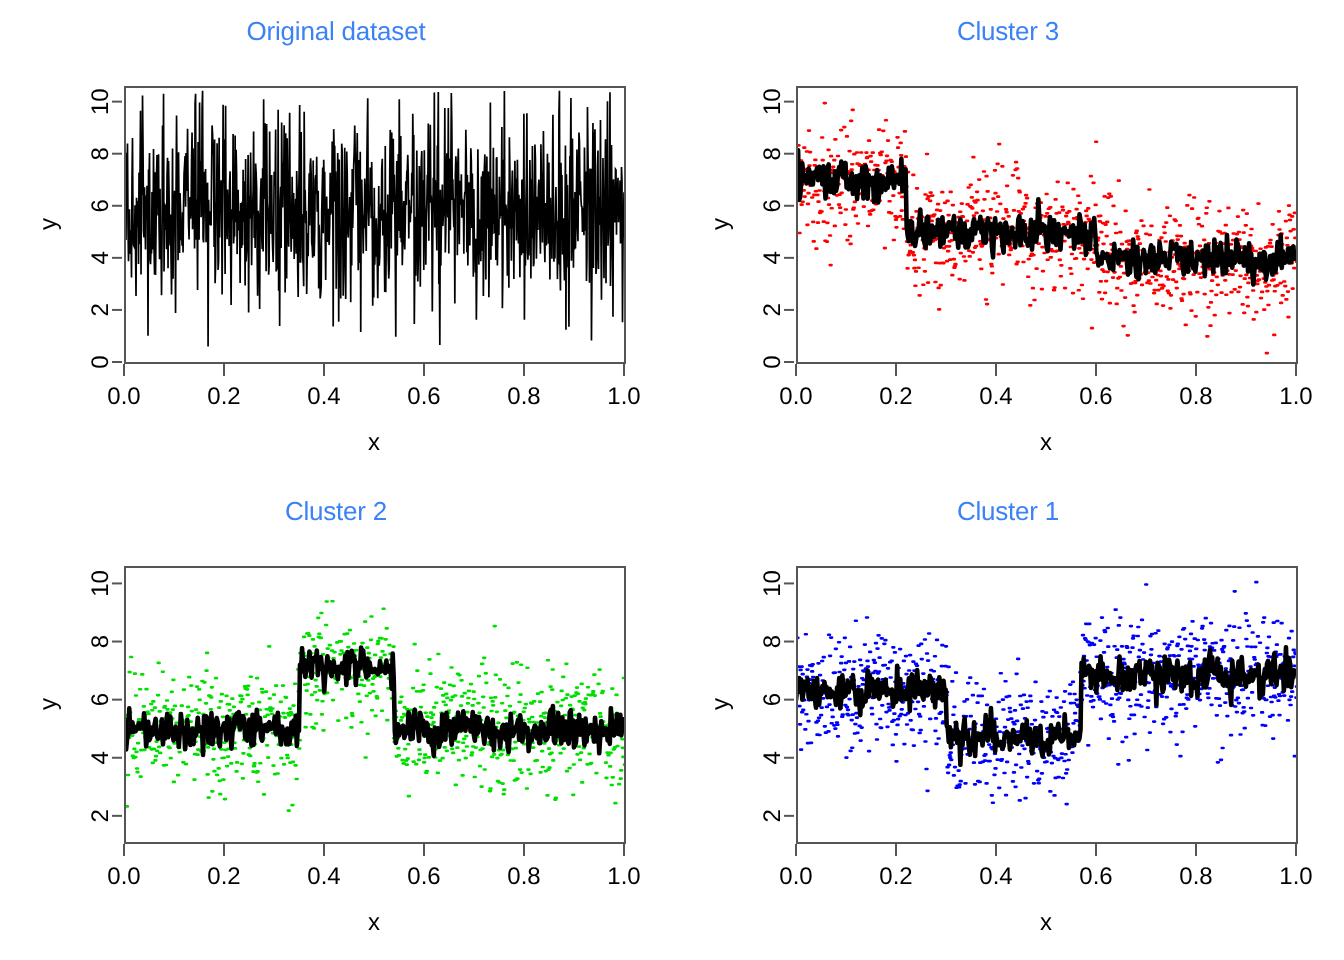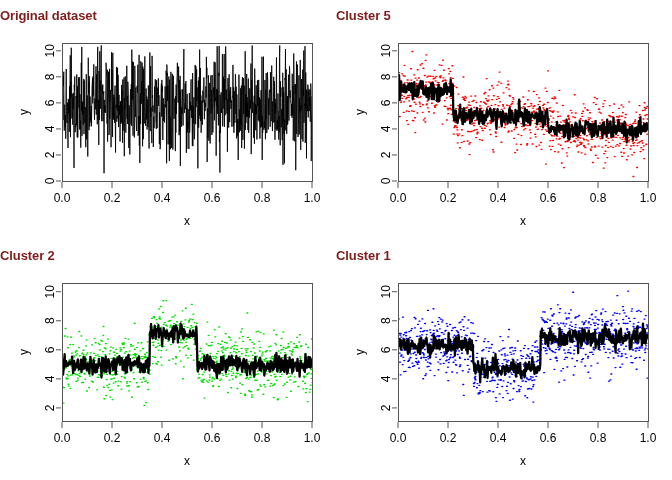--- a/index.html
+++ b/index.html
@@ -18,24 +18,24 @@
   .panel {
     position: absolute;
     width: 336px;
     height: 240px;
   }
   .panel-title {
     position: absolute;
     left: 0;
     top: 8px;
     width: 336px;
-    text-align: left;
+    text-align: center;
     font-size: 13px;
-    font-weight: bold;
-    color: #7f1d1d;
+    font-weight: normal;
+    color: #3b82f6;
     letter-spacing: -0.1px;
   }
   .plot-svg {
     position: absolute;
     left: 0;
     top: 0;
     width: 336px;
     height: 240px;
     display: block;
   }
@@ -90,21 +90,21 @@
         <line x1="56" y1="76.84905660377358" x2="61" y2="76.84905660377358" stroke="#555555" stroke-width="1"></line>
         <text x="50" y="76.84905660377358" text-anchor="middle" dominant-baseline="central" class="axis-text" transform="rotate(-90 50 76.84905660377358)">8</text>
         <line x1="56" y1="50.811320754716974" x2="61" y2="50.811320754716974" stroke="#555555" stroke-width="1"></line>
         <text x="50" y="50.811320754716974" text-anchor="middle" dominant-baseline="central" class="axis-text" transform="rotate(-90 50 50.811320754716974)">10</text>
         <text x="187" y="225" text-anchor="middle" class="axis-name">x</text>
         <text x="24" y="112" text-anchor="middle" dominant-baseline="central" class="axis-name" transform="rotate(-90 24 112)">y</text>
       </svg>
   </div>
 
   <div class="panel" style="left:336px; top:0px;">
-    <div class="panel-title">Cluster 5</div>
+    <div class="panel-title">Cluster 3</div>
     <svg class="plot-svg" viewBox="0 0 336 240">
         <defs>
           <clipPath id="clip-1">
             <rect x="62" y="43" width="250" height="138"></rect>
           </clipPath>
         </defs>
         <g clip-path="url(#clip-1)">
           <path d="M62.00 75.76h0.9M62.26 89.59h0.9M62.53 86.65h0.9M62.79 72.65h0.9M63.05 93.45h0.9M63.32 116.49h0.9M63.58 82.93h0.9M63.84 90.02h0.9M64.11 80.31h0.9M64.37 102.36h0.9M64.63 92.24h0.9M64.90 100.87h0.9M65.16 86.90h0.9M65.42 95.21h0.9M65.69 73.83h0.9M65.95 98.30h0.9M66.21 85.34h0.9M66.48 84.55h0.9M66.74 87.91h0.9M67.01 75.76h0.9M67.27 112.42h0.9M67.53 101.94h0.9M67.80 96.60h0.9M68.06 65.31h0.9M68.32 82.86h0.9M68.59 76.06h0.9M68.85 92.83h0.9M69.11 86.43h0.9M69.38 89.97h0.9M69.64 98.74h0.9M69.90 86.38h0.9M70.17 110.98h0.9M70.43 120.69h0.9M70.69 97.48h0.9M70.96 82.66h0.9M71.22 79.96h0.9M71.48 95.62h0.9M71.75 124.32h0.9M72.01 85.93h0.9M72.27 97.44h0.9M72.54 111.33h0.9M72.80 100.83h0.9M73.06 85.74h0.9M73.33 95.24h0.9M73.59 106.40h0.9M73.85 105.61h0.9M74.12 83.98h0.9M74.38 105.76h0.9M74.64 68.75h0.9M74.91 80.11h0.9M75.17 89.23h0.9M75.44 110.86h0.9M75.70 95.62h0.9M75.96 51.52h0.9M76.23 120.37h0.9M76.49 88.68h0.9M76.75 98.64h0.9M77.02 120.79h0.9M77.28 111.43h0.9M77.54 98.99h0.9M77.81 74.90h0.9M78.07 102.27h0.9M78.33 96.04h0.9M78.60 117.76h0.9M78.86 132.55h0.9M79.12 78.11h0.9M79.39 104.13h0.9M79.65 84.90h0.9M79.91 86.42h0.9M80.18 83.39h0.9M80.44 92.00h0.9M80.70 80.10h0.9M80.97 112.96h0.9M81.23 69.73h0.9M81.49 94.05h0.9M81.76 87.12h0.9M82.02 97.65h0.9M82.28 88.40h0.9M82.55 77.99h0.9M82.81 92.08h0.9M83.07 102.29h0.9M83.34 97.36h0.9M83.60 103.84h0.9M83.87 106.46h0.9M84.13 65.02h0.9M84.39 96.41h0.9M84.66 87.85h0.9M84.92 88.76h0.9M85.18 86.75h0.9M85.45 88.26h0.9M85.71 63.55h0.9M85.97 89.52h0.9M86.24 112.31h0.9M86.50 104.74h0.9M86.76 87.14h0.9M87.03 68.22h0.9M87.29 120.02h0.9M87.55 86.79h0.9M87.82 85.79h0.9M88.08 94.30h0.9M88.34 75.53h0.9M88.61 118.08h0.9M88.87 121.95h0.9M89.13 60.43h0.9M89.40 84.84h0.9M89.66 82.12h0.9M89.92 54.90h0.9M90.19 104.72h0.9M90.45 103.93h0.9M90.71 77.11h0.9M90.98 100.97h0.9M91.24 95.09h0.9M91.50 107.94h0.9M91.77 90.91h0.9M92.03 76.24h0.9M92.30 81.82h0.9M92.56 111.76h0.9M92.82 94.21h0.9M93.09 82.20h0.9M93.35 96.93h0.9M93.61 82.88h0.9M93.88 91.18h0.9M94.14 76.26h0.9M94.40 82.70h0.9M94.67 87.34h0.9M94.93 96.41h0.9M95.19 96.15h0.9M95.46 103.28h0.9M95.72 98.45h0.9M95.98 82.00h0.9M96.25 85.40h0.9M96.51 89.61h0.9M96.77 76.31h0.9M97.04 78.94h0.9M97.30 78.49h0.9M97.56 112.99h0.9M97.83 84.95h0.9M98.09 70.34h0.9M98.35 105.70h0.9M98.62 107.22h0.9M98.88 78.04h0.9M99.14 80.86h0.9M99.41 105.29h0.9M99.67 100.31h0.9M99.93 76.32h0.9M100.20 104.93h0.9M100.46 89.93h0.9M100.72 85.01h0.9M100.99 96.37h0.9M101.25 82.54h0.9M101.52 102.08h0.9M101.78 89.85h0.9M102.04 97.01h0.9M102.31 82.72h0.9M102.57 96.18h0.9M102.83 85.04h0.9M103.10 64.86h0.9M103.36 100.35h0.9M103.62 76.53h0.9M103.89 77.47h0.9M104.15 89.86h0.9M104.41 75.91h0.9M104.68 87.72h0.9M104.94 90.54h0.9M105.20 65.42h0.9M105.47 89.59h0.9M105.73 93.09h0.9M105.99 124.06h0.9M106.26 81.40h0.9M106.52 60.13h0.9M106.78 80.42h0.9M107.05 77.92h0.9M107.31 86.62h0.9M107.57 70.29h0.9M107.84 86.63h0.9M108.10 106.20h0.9M108.36 100.62h0.9M108.63 86.18h0.9M108.89 80.02h0.9M109.15 106.56h0.9M109.42 80.84h0.9M109.68 91.91h0.9M109.95 84.82h0.9M110.21 97.80h0.9M110.47 119.99h0.9M110.74 85.80h0.9M111.00 86.72h0.9M111.26 108.17h0.9M111.53 109.86h0.9M111.79 113.65h0.9M112.05 108.62h0.9M112.32 68.64h0.9M112.58 73.86h0.9M112.84 83.61h0.9M113.11 87.56h0.9M113.37 96.52h0.9M113.63 108.23h0.9M113.90 71.44h0.9M114.16 77.68h0.9M114.42 105.28h0.9M114.69 98.44h0.9M114.95 109.73h0.9M115.21 88.70h0.9M115.48 114.37h0.9M115.74 83.23h0.9M116.00 65.71h0.9M116.27 93.39h0.9M116.53 78.33h0.9M116.79 93.30h0.9M117.06 120.77h0.9M117.32 134.14h0.9M117.58 86.03h0.9M117.85 127.56h0.9M118.11 119.77h0.9M118.38 126.60h0.9M118.64 125.58h0.9M118.90 122.59h0.9M119.17 118.16h0.9M119.43 113.43h0.9M119.69 108.64h0.9M119.96 126.14h0.9M120.22 87.45h0.9M120.48 127.60h0.9M120.75 134.08h0.9M121.01 129.94h0.9M121.27 142.88h0.9M121.54 135.69h0.9M121.80 105.70h0.9M122.06 94.14h0.9M122.33 114.10h0.9M122.59 109.27h0.9M122.85 133.88h0.9M123.12 109.43h0.9M123.38 147.70h0.9M123.64 117.50h0.9M123.91 113.24h0.9M124.17 110.12h0.9M124.43 112.94h0.9M124.70 108.46h0.9M124.96 120.08h0.9M125.22 142.38h0.9M125.49 129.74h0.9M125.75 124.17h0.9M126.01 135.68h0.9M126.28 97.24h0.9M126.54 124.63h0.9M126.81 116.32h0.9M127.07 76.99h0.9M127.33 99.45h0.9M127.60 141.31h0.9M127.86 98.21h0.9M128.12 108.99h0.9M128.39 114.66h0.9M128.65 100.39h0.9M128.91 96.31h0.9M129.18 107.91h0.9M129.44 110.47h0.9M129.70 97.81h0.9M129.97 120.68h0.9M130.23 108.11h0.9M130.49 107.52h0.9M130.76 107.26h0.9M131.02 119.99h0.9M131.28 141.00h0.9M131.55 131.45h0.9M131.81 119.30h0.9M132.07 104.96h0.9M132.34 109.75h0.9M132.60 102.11h0.9M132.86 143.96h0.9M133.13 154.69h0.9M133.39 131.56h0.9M133.65 105.30h0.9M133.92 142.58h0.9M134.18 119.27h0.9M134.44 114.14h0.9M134.71 96.11h0.9M134.97 131.42h0.9M135.23 131.59h0.9M135.50 124.08h0.9M135.76 112.43h0.9M136.03 101.39h0.9M136.29 111.78h0.9M136.55 113.69h0.9M136.82 123.21h0.9M137.08 130.58h0.9M137.34 100.48h0.9M137.61 125.61h0.9M137.87 107.54h0.9M138.13 123.15h0.9M138.40 120.64h0.9M138.66 129.83h0.9M138.92 95.96h0.9M139.19 116.51h0.9M139.45 120.17h0.9M139.71 137.61h0.9M139.98 102.52h0.9M140.24 114.02h0.9M140.50 129.58h0.9M140.77 133.84h0.9M141.03 133.04h0.9M141.29 132.08h0.9M141.56 115.44h0.9M141.82 115.00h0.9M142.08 113.51h0.9M142.35 113.52h0.9M142.61 111.21h0.9M142.87 108.57h0.9M143.14 112.38h0.9M143.40 139.59h0.9M143.66 105.88h0.9M143.93 126.56h0.9M144.19 120.76h0.9M144.46 101.77h0.9M144.72 108.21h0.9M144.98 108.33h0.9M145.25 120.91h0.9M145.51 128.25h0.9M145.77 140.22h0.9M146.04 123.24h0.9M146.30 130.52h0.9M146.56 119.19h0.9M146.83 116.80h0.9M147.09 110.48h0.9M147.35 102.23h0.9M147.62 122.13h0.9M147.88 93.76h0.9M148.14 125.41h0.9M148.41 128.21h0.9M148.67 103.14h0.9M148.93 92.42h0.9M149.20 103.52h0.9M149.46 98.68h0.9M149.72 104.17h0.9M149.99 126.17h0.9M150.25 78.61h0.9M150.51 107.86h0.9M150.78 100.46h0.9M151.04 123.78h0.9M151.30 101.26h0.9M151.57 123.06h0.9M151.83 106.47h0.9M152.09 95.90h0.9M152.36 100.11h0.9M152.62 113.63h0.9M152.89 113.19h0.9M153.15 89.77h0.9M153.41 129.81h0.9M153.68 120.64h0.9M153.94 122.14h0.9M154.20 134.46h0.9M154.47 123.24h0.9M154.73 122.61h0.9M154.99 105.40h0.9M155.26 109.81h0.9M155.52 85.75h0.9M155.78 99.66h0.9M156.05 114.47h0.9M156.31 114.96h0.9M156.57 149.75h0.9M156.84 88.10h0.9M157.10 152.02h0.9M157.36 95.73h0.9M157.63 113.34h0.9M157.89 119.61h0.9M158.15 120.10h0.9M158.42 114.25h0.9M158.68 108.95h0.9M158.94 104.66h0.9M159.21 132.01h0.9M159.47 133.12h0.9M159.73 136.53h0.9M160.00 115.72h0.9M160.26 99.35h0.9M160.52 117.54h0.9M160.79 111.12h0.9M161.05 85.17h0.9M161.32 96.60h0.9M161.58 119.12h0.9M161.84 112.38h0.9M162.11 105.75h0.9M162.37 81.92h0.9M162.63 98.32h0.9M162.90 127.09h0.9M163.16 72.06h0.9M163.42 116.81h0.9M163.69 101.90h0.9M163.95 118.35h0.9M164.21 115.40h0.9M164.48 123.08h0.9M164.74 83.14h0.9M165.00 142.26h0.9M165.27 109.35h0.9M165.53 116.97h0.9M165.79 121.58h0.9M166.06 111.52h0.9M166.32 121.81h0.9M166.58 104.72h0.9M166.85 106.09h0.9M167.11 92.92h0.9M167.37 113.26h0.9M167.64 113.59h0.9M167.90 108.17h0.9M168.16 127.45h0.9M168.43 123.15h0.9M168.69 121.85h0.9M168.95 124.98h0.9M169.22 124.13h0.9M169.48 115.53h0.9M169.74 120.11h0.9M170.01 87.66h0.9M170.27 113.88h0.9M170.54 105.23h0.9M170.80 116.80h0.9M171.06 117.08h0.9M171.33 84.93h0.9M171.59 81.11h0.9M171.85 132.02h0.9M172.12 84.25h0.9M172.38 130.89h0.9M172.64 89.07h0.9M172.91 105.73h0.9M173.17 95.38h0.9M173.43 96.07h0.9M173.70 113.15h0.9M173.96 106.73h0.9M174.22 122.31h0.9M174.49 117.33h0.9M174.75 122.94h0.9M175.01 104.53h0.9M175.28 130.99h0.9M175.54 110.50h0.9M175.80 103.35h0.9M176.07 112.22h0.9M176.33 101.68h0.9M176.59 97.59h0.9M176.86 116.43h0.9M177.12 99.10h0.9M177.38 114.48h0.9M177.65 138.37h0.9M177.91 129.55h0.9M178.17 113.83h0.9M178.44 120.21h0.9M178.70 152.65h0.9M178.97 127.88h0.9M179.23 116.19h0.9M179.49 126.93h0.9M179.76 122.03h0.9M180.02 144.10h0.9M180.28 127.52h0.9M180.55 112.75h0.9M180.81 150.00h0.9M181.07 116.66h0.9M181.34 103.87h0.9M181.60 115.45h0.9M181.86 134.36h0.9M182.13 101.76h0.9M182.39 117.43h0.9M182.65 112.87h0.9M182.92 121.83h0.9M183.18 107.74h0.9M183.44 112.42h0.9M183.71 109.05h0.9M183.97 101.32h0.9M184.23 107.66h0.9M184.50 144.52h0.9M184.76 123.55h0.9M185.02 135.57h0.9M185.29 112.40h0.9M185.55 117.54h0.9M185.81 126.50h0.9M186.08 114.37h0.9M186.34 108.19h0.9M186.60 121.42h0.9M186.87 97.00h0.9M187.13 106.66h0.9M187.40 129.87h0.9M187.66 121.99h0.9M187.92 104.38h0.9M188.19 118.11h0.9M188.45 108.61h0.9M188.71 103.71h0.9M188.98 128.65h0.9M189.24 124.65h0.9M189.50 109.63h0.9M189.77 125.57h0.9M190.03 120.03h0.9M190.29 120.37h0.9M190.56 145.11h0.9M190.82 143.79h0.9M191.08 121.36h0.9M191.35 99.72h0.9M191.61 125.67h0.9M191.87 106.66h0.9M192.14 125.37h0.9M192.40 90.90h0.9M192.66 114.91h0.9M192.93 121.05h0.9M193.19 106.35h0.9M193.45 129.89h0.9M193.72 122.92h0.9M193.98 138.12h0.9M194.24 132.66h0.9M194.51 116.95h0.9M194.77 103.40h0.9M195.03 105.11h0.9M195.30 112.20h0.9M195.56 114.58h0.9M195.83 120.56h0.9M196.09 144.03h0.9M196.35 112.28h0.9M196.62 108.05h0.9M196.88 117.76h0.9M197.14 106.43h0.9M197.41 91.46h0.9M197.67 111.08h0.9M197.93 111.96h0.9M198.20 105.68h0.9M198.46 115.77h0.9M198.72 134.23h0.9M198.99 123.49h0.9M199.25 136.87h0.9M199.51 126.99h0.9M199.78 118.38h0.9M200.04 146.53h0.9M200.30 94.57h0.9M200.57 109.19h0.9M200.83 121.75h0.9M201.09 129.37h0.9M201.36 120.46h0.9M201.62 129.19h0.9M201.88 104.57h0.9M202.15 108.63h0.9M202.41 109.58h0.9M202.67 97.88h0.9M202.94 145.12h0.9M203.20 124.18h0.9M203.46 101.46h0.9M203.73 118.78h0.9M203.99 110.94h0.9M204.26 126.50h0.9M204.52 142.51h0.9M204.78 122.56h0.9M205.05 149.38h0.9M205.31 122.63h0.9M205.57 129.56h0.9M205.84 113.55h0.9M206.10 116.29h0.9M206.36 111.15h0.9M206.63 105.39h0.9M206.89 107.95h0.9M207.15 126.59h0.9M207.42 134.39h0.9M207.68 104.23h0.9M207.94 109.56h0.9M208.21 120.25h0.9M208.47 110.44h0.9M208.73 120.21h0.9M209.00 88.09h0.9M209.26 129.81h0.9M209.52 164.07h0.9M209.79 124.63h0.9M210.05 118.35h0.9M210.31 91.39h0.9M210.58 131.29h0.9M210.84 126.31h0.9M211.10 122.78h0.9M211.37 102.45h0.9M211.63 70.87h0.9M211.89 130.97h0.9M212.16 122.61h0.9M212.42 120.14h0.9M212.68 118.91h0.9M212.95 108.11h0.9M213.21 146.17h0.9M213.48 110.64h0.9M213.74 107.88h0.9M214.00 140.68h0.9M214.27 116.05h0.9M214.53 149.55h0.9M214.79 134.83h0.9M215.06 111.52h0.9M215.32 121.93h0.9M215.58 135.79h0.9M215.85 98.21h0.9M216.11 146.40h0.9M216.37 112.27h0.9M216.64 140.53h0.9M216.90 118.05h0.9M217.16 110.96h0.9M217.43 135.92h0.9M217.69 98.80h0.9M217.95 126.80h0.9M218.22 96.89h0.9M218.48 151.57h0.9M218.74 131.16h0.9M219.01 98.17h0.9M219.27 122.18h0.9M219.53 127.14h0.9M219.80 124.88h0.9M220.06 138.81h0.9M220.32 102.97h0.9M220.59 127.47h0.9M220.85 136.18h0.9M221.11 128.79h0.9M221.38 111.90h0.9M221.64 116.51h0.9M221.91 151.97h0.9M222.17 144.07h0.9M222.43 125.59h0.9M222.70 139.16h0.9M222.96 90.34h0.9M223.22 127.91h0.9M223.49 138.50h0.9M223.75 116.11h0.9M224.01 133.23h0.9M224.28 145.25h0.9M224.54 122.08h0.9M224.80 130.40h0.9M225.07 125.91h0.9M225.33 163.02h0.9M225.59 136.58h0.9M225.86 126.14h0.9M226.12 148.77h0.9M226.38 105.48h0.9M226.65 127.90h0.9M226.91 120.78h0.9M227.17 124.57h0.9M227.44 167.64h0.9M227.70 120.40h0.9M227.96 133.48h0.9M228.23 122.19h0.9M228.49 126.82h0.9M228.75 120.46h0.9M229.02 141.79h0.9M229.28 131.12h0.9M229.54 128.03h0.9M229.81 125.44h0.9M230.07 141.47h0.9M230.34 152.85h0.9M230.60 129.16h0.9M230.86 156.08h0.9M231.13 141.47h0.9M231.39 140.53h0.9M231.65 116.46h0.9M231.92 115.44h0.9M232.18 147.61h0.9M232.44 118.25h0.9M232.71 119.53h0.9M232.97 135.37h0.9M233.23 139.14h0.9M233.50 121.82h0.9M233.76 130.13h0.9M234.02 137.21h0.9M234.29 110.35h0.9M234.55 142.48h0.9M234.81 125.23h0.9M235.08 126.48h0.9M235.34 112.91h0.9M235.60 125.46h0.9M235.87 136.25h0.9M236.13 128.24h0.9M236.39 133.09h0.9M236.66 116.89h0.9M236.92 132.20h0.9M237.18 141.40h0.9M237.45 133.25h0.9M237.71 136.30h0.9M237.97 140.35h0.9M238.24 94.74h0.9M238.50 117.46h0.9M238.77 141.76h0.9M239.03 133.20h0.9M239.29 112.95h0.9M239.56 135.40h0.9M239.82 138.49h0.9M240.08 135.58h0.9M240.35 130.16h0.9M240.61 146.55h0.9M240.87 145.06h0.9M241.14 130.47h0.9M241.40 135.38h0.9M241.66 140.11h0.9M241.93 151.95h0.9M242.19 134.51h0.9M242.45 137.54h0.9M242.72 145.07h0.9M242.98 132.58h0.9M243.24 120.06h0.9M243.51 142.49h0.9M243.77 135.48h0.9M244.03 138.03h0.9M244.30 118.78h0.9M244.56 144.23h0.9M244.82 142.48h0.9M245.09 152.81h0.9M245.35 143.02h0.9M245.61 113.41h0.9M245.88 116.42h0.9M246.14 129.92h0.9M246.40 120.74h0.9M246.67 111.29h0.9M246.93 138.35h0.9M247.19 103.83h0.9M247.46 145.45h0.9M247.72 139.70h0.9M247.99 146.55h0.9M248.25 126.09h0.9M248.51 107.88h0.9M248.78 154.14h0.9M249.04 147.68h0.9M249.30 121.60h0.9M249.57 128.64h0.9M249.83 120.32h0.9M250.09 139.83h0.9M250.36 135.86h0.9M250.62 135.65h0.9M250.88 109.76h0.9M251.15 127.35h0.9M251.41 110.40h0.9M251.67 140.90h0.9M251.94 144.04h0.9M252.20 117.92h0.9M252.46 119.78h0.9M252.73 132.03h0.9M252.99 125.84h0.9M253.25 134.47h0.9M253.52 112.70h0.9M253.78 132.98h0.9M254.04 118.05h0.9M254.31 149.26h0.9M254.57 150.33h0.9M254.83 131.70h0.9M255.10 139.21h0.9M255.36 147.04h0.9M255.62 139.43h0.9M255.89 121.58h0.9M256.15 123.46h0.9M256.42 162.48h0.9M256.68 127.22h0.9M256.94 130.14h0.9M257.21 102.69h0.9M257.47 123.26h0.9M257.73 127.01h0.9M258.00 135.35h0.9M258.26 97.54h0.9M258.52 146.26h0.9M258.79 147.10h0.9M259.05 120.57h0.9M259.31 155.29h0.9M259.58 104.32h0.9M259.84 131.94h0.9M260.10 126.72h0.9M260.37 137.32h0.9M260.63 98.74h0.9M260.89 132.87h0.9M261.16 133.20h0.9M261.42 158.17h0.9M261.68 132.36h0.9M261.95 126.01h0.9M262.21 146.11h0.9M262.47 109.38h0.9M262.74 108.99h0.9M263.00 112.13h0.9M263.26 136.83h0.9M263.53 122.95h0.9M263.79 130.16h0.9M264.05 138.78h0.9M264.32 125.41h0.9M264.58 113.09h0.9M264.85 133.39h0.9M265.11 136.40h0.9M265.37 132.11h0.9M265.64 119.95h0.9M265.90 147.06h0.9M266.16 135.01h0.9M266.43 129.30h0.9M266.69 106.67h0.9M266.95 103.87h0.9M267.22 168.16h0.9M267.48 133.76h0.9M267.74 153.68h0.9M268.01 121.64h0.9M268.27 100.67h0.9M268.53 134.63h0.9M268.80 162.86h0.9M269.06 151.23h0.9M269.32 145.49h0.9M269.59 140.32h0.9M269.85 130.51h0.9M270.11 137.38h0.9M270.38 128.59h0.9M270.64 136.28h0.9M270.90 157.59h0.9M271.17 121.29h0.9M271.43 121.49h0.9M271.69 147.39h0.9M271.96 138.43h0.9M272.22 127.86h0.9M272.48 142.43h0.9M272.75 115.52h0.9M273.01 125.40h0.9M273.28 105.55h0.9M273.54 115.96h0.9M273.80 123.84h0.9M274.07 131.32h0.9M274.33 146.32h0.9M274.59 116.74h0.9M274.86 137.70h0.9M275.12 127.56h0.9M275.38 130.02h0.9M275.65 121.81h0.9M275.91 116.59h0.9M276.17 140.15h0.9M276.44 112.61h0.9M276.70 147.37h0.9M276.96 128.01h0.9M277.23 135.34h0.9M277.49 131.82h0.9M277.75 103.97h0.9M278.02 137.15h0.9M278.28 156.55h0.9M278.54 126.46h0.9M278.81 126.54h0.9M279.07 122.17h0.9M279.33 146.07h0.9M279.60 132.88h0.9M279.86 137.33h0.9M280.12 120.08h0.9M280.39 116.76h0.9M280.65 127.39h0.9M280.91 144.68h0.9M281.18 131.24h0.9M281.44 135.30h0.9M281.70 130.80h0.9M281.97 117.02h0.9M282.23 128.56h0.9M282.50 108.31h0.9M282.76 145.92h0.9M283.02 115.99h0.9M283.29 119.78h0.9M283.55 143.54h0.9M283.81 137.90h0.9M284.08 123.86h0.9M284.34 123.29h0.9M284.60 123.76h0.9M284.87 152.23h0.9M285.13 105.04h0.9M285.39 116.27h0.9M285.66 156.40h0.9M285.92 139.32h0.9M286.18 132.35h0.9M286.45 112.66h0.9M286.71 137.45h0.9M286.97 106.81h0.9M287.24 148.60h0.9M287.50 153.04h0.9M287.76 141.46h0.9M288.03 131.48h0.9M288.29 132.28h0.9M288.55 138.99h0.9M288.82 117.63h0.9M289.08 122.95h0.9M289.34 114.51h0.9M289.61 124.01h0.9M289.87 125.36h0.9M290.13 145.24h0.9M290.40 159.71h0.9M290.66 138.05h0.9M290.93 140.48h0.9M291.19 141.90h0.9M291.45 125.51h0.9M291.72 156.07h0.9M291.98 137.73h0.9M292.24 141.94h0.9M292.51 140.31h0.9M292.77 101.80h0.9M293.03 139.82h0.9M293.30 126.71h0.9M293.56 135.74h0.9M293.82 124.38h0.9M294.09 149.02h0.9M294.35 129.85h0.9M294.61 145.98h0.9M294.88 127.32h0.9M295.14 133.50h0.9M295.40 139.27h0.9M295.67 154.84h0.9M295.93 136.50h0.9M296.19 141.23h0.9M296.46 123.69h0.9M296.72 143.25h0.9M296.98 176.52h0.9M297.25 145.54h0.9M297.51 123.19h0.9M297.77 152.50h0.9M298.04 142.60h0.9M298.30 133.44h0.9M298.56 121.61h0.9M298.83 120.01h0.9M299.09 128.00h0.9M299.36 123.36h0.9M299.62 140.25h0.9M299.88 112.18h0.9M300.15 137.74h0.9M300.41 139.84h0.9M300.67 167.45h0.9M300.94 145.62h0.9M301.20 143.10h0.9M301.46 127.73h0.9M301.73 136.66h0.9M301.99 130.64h0.9M302.25 142.67h0.9M302.52 127.59h0.9M302.78 117.56h0.9M303.04 105.65h0.9M303.31 114.76h0.9M303.57 123.61h0.9M303.83 141.54h0.9M304.10 151.45h0.9M304.36 116.83h0.9M304.62 122.21h0.9M304.89 147.71h0.9M305.15 129.80h0.9M305.41 128.17h0.9M305.68 140.75h0.9M305.94 130.55h0.9M306.20 143.02h0.9M306.47 110.52h0.9M306.73 149.70h0.9M306.99 118.97h0.9M307.26 122.68h0.9M307.52 145.81h0.9M307.79 158.55h0.9M308.05 102.79h0.9M308.31 107.46h0.9M308.58 110.01h0.9M308.84 115.52h0.9M309.10 130.91h0.9M309.37 131.57h0.9M309.63 108.20h0.9M309.89 144.27h0.9M310.16 123.10h0.9M310.42 114.65h0.9M310.68 134.08h0.9M310.95 106.48h0.9M311.21 118.97h0.9M311.47 127.00h0.9M311.74 126.88h0.9M312.00 130.82h0.9" fill="none" stroke="#ff0000" stroke-width="1.35" stroke-linecap="round"></path>
           <path d="M62.00 92.31 L62.53 89.07 L63.05 75.16 L63.58 99.98 L64.11 98.48 L64.63 90.68 L65.16 81.69 L65.69 88.48 L66.21 90.52 L66.74 87.68 L67.27 91.75 L67.80 90.70 L68.32 84.31 L68.85 85.85 L69.38 92.15 L69.90 88.09 L70.43 92.21 L70.96 86.31 L71.48 87.92 L72.01 86.47 L72.54 84.04 L73.06 90.09 L73.59 83.42 L74.12 89.31 L74.64 84.23 L75.17 92.23 L75.70 83.15 L76.23 88.57 L76.75 99.28 L77.28 95.34 L77.81 83.82 L78.33 82.19 L78.86 95.36 L79.39 95.87 L79.91 93.69 L80.44 89.67 L80.97 96.56 L81.49 85.64 L82.02 95.48 L82.55 92.92 L83.07 85.94 L83.60 83.53 L84.13 86.91 L84.66 80.83 L85.18 87.12 L85.71 88.51 L86.24 87.71 L86.76 81.46 L87.29 93.78 L87.82 93.58 L88.34 94.56 L88.87 91.71 L89.40 88.98 L89.92 86.67 L90.45 96.88 L90.98 95.10 L91.50 91.43 L92.03 88.19 L92.56 99.51 L93.09 91.45 L93.61 87.65 L94.14 93.16 L94.67 89.61 L95.19 83.62 L95.72 99.21 L96.25 95.82 L96.77 82.86 L97.30 85.10 L97.83 99.33 L98.35 87.50 L98.88 92.55 L99.41 89.95 L99.93 88.98 L100.46 88.96 L100.99 100.99 L101.52 95.74 L102.04 88.92 L102.57 84.99 L103.10 101.22 L103.62 96.49 L104.15 87.65 L104.68 96.11 L105.20 91.62 L105.73 88.73 L106.26 90.04 L106.78 94.92 L107.31 89.92 L107.84 93.90 L108.36 83.94 L108.89 91.67 L109.42 85.92 L109.95 83.16 L110.47 90.28 L111.00 94.02 L111.53 89.57 L112.05 87.78 L112.58 90.98 L113.11 87.47 L113.63 91.91 L114.16 91.18 L114.69 79.38 L115.21 95.60 L115.74 91.96 L116.27 92.73 L116.79 84.55 L117.32 113.27 L117.85 117.88 L118.38 120.55 L118.90 110.64 L119.43 110.58 L119.96 111.11 L120.48 121.68 L121.01 120.43 L121.54 122.99 L122.06 119.69 L122.59 115.53 L123.12 117.81 L123.64 110.17 L124.17 104.74 L124.70 117.32 L125.22 112.05 L125.75 119.28 L126.28 121.68 L126.81 123.92 L127.33 109.16 L127.86 108.32 L128.39 115.92 L128.91 121.76 L129.44 118.66 L129.97 112.79 L130.49 115.06 L131.02 118.39 L131.55 113.72 L132.07 117.49 L132.60 114.54 L133.13 109.85 L133.65 111.29 L134.18 123.37 L134.71 112.06 L135.23 108.60 L135.76 121.60 L136.29 112.84 L136.82 113.21 L137.34 118.20 L137.87 115.34 L138.40 111.12 L138.92 111.23 L139.45 114.37 L139.98 114.77 L140.50 111.26 L141.03 108.02 L141.56 119.33 L142.08 118.81 L142.61 118.44 L143.14 123.90 L143.66 112.93 L144.19 109.59 L144.72 112.75 L145.25 121.25 L145.77 115.91 L146.30 111.78 L146.83 123.76 L147.35 115.23 L147.88 123.75 L148.41 122.10 L148.93 116.69 L149.46 114.56 L149.99 120.09 L150.51 111.51 L151.04 109.53 L151.57 116.76 L152.09 111.43 L152.62 114.30 L153.15 111.44 L153.68 112.01 L154.20 108.44 L154.73 116.29 L155.26 111.09 L155.78 121.21 L156.31 114.94 L156.84 121.35 L157.36 114.41 L157.89 109.16 L158.42 112.58 L158.94 112.29 L159.47 112.09 L160.00 123.68 L160.52 128.76 L161.05 115.14 L161.58 109.17 L162.11 117.15 L162.63 115.87 L163.16 116.42 L163.69 113.18 L164.21 111.78 L164.74 116.37 L165.27 122.62 L165.79 126.28 L166.32 114.79 L166.85 111.28 L167.37 113.63 L167.90 121.46 L168.43 121.76 L168.95 117.89 L169.48 118.04 L170.01 113.72 L170.54 118.54 L171.06 116.48 L171.59 123.72 L172.12 117.12 L172.64 118.55 L173.17 109.62 L173.70 108.06 L174.22 122.65 L174.75 116.58 L175.28 110.58 L175.80 116.36 L176.33 112.56 L176.86 120.52 L177.38 119.61 L177.91 122.84 L178.44 120.44 L178.97 121.83 L179.49 109.93 L180.02 124.84 L180.55 113.62 L181.07 113.99 L181.60 111.10 L182.13 120.82 L182.65 114.86 L183.18 99.60 L183.71 110.04 L184.23 116.32 L184.76 112.22 L185.29 112.14 L185.81 115.40 L186.34 113.04 L186.87 118.39 L187.40 124.09 L187.92 125.57 L188.45 116.40 L188.98 108.47 L189.50 117.80 L190.03 113.42 L190.56 121.11 L191.08 110.13 L191.61 119.57 L192.14 122.44 L192.66 113.60 L193.19 112.01 L193.72 117.33 L194.24 124.81 L194.77 116.46 L195.30 114.80 L195.83 114.14 L196.35 113.86 L196.88 116.54 L197.41 115.89 L197.93 115.67 L198.46 118.25 L198.99 117.35 L199.51 113.40 L200.04 116.29 L200.57 112.68 L201.09 124.32 L201.62 118.77 L202.15 114.13 L202.67 118.14 L203.20 121.27 L203.73 107.13 L204.26 110.25 L204.78 120.88 L205.31 116.13 L205.84 114.79 L206.36 112.12 L206.89 127.46 L207.42 115.82 L207.94 117.14 L208.47 121.29 L209.00 124.56 L209.52 111.62 L210.05 114.77 L210.58 113.16 L211.10 109.02 L211.63 116.70 L212.16 125.90 L212.68 127.81 L213.21 132.75 L213.74 128.81 L214.27 130.29 L214.79 131.75 L215.32 126.18 L215.85 128.67 L216.37 128.79 L216.90 127.55 L217.43 126.98 L217.95 130.31 L218.48 131.90 L219.01 134.20 L219.53 128.24 L220.06 133.02 L220.59 135.00 L221.11 121.92 L221.64 128.04 L222.17 126.04 L222.70 126.07 L223.22 131.73 L223.75 125.08 L224.28 129.76 L224.80 126.42 L225.33 128.08 L225.86 129.29 L226.38 126.08 L226.91 125.85 L227.44 130.91 L227.96 137.31 L228.49 126.25 L229.02 136.29 L229.54 125.39 L230.07 132.21 L230.60 119.75 L231.13 128.79 L231.65 132.04 L232.18 138.41 L232.71 123.34 L233.23 139.64 L233.76 136.19 L234.29 129.46 L234.81 129.58 L235.34 128.03 L235.87 124.96 L236.39 127.58 L236.92 136.58 L237.45 127.92 L237.97 133.66 L238.50 133.44 L239.03 125.43 L239.56 122.68 L240.08 135.13 L240.61 123.73 L241.14 130.82 L241.66 136.51 L242.19 127.68 L242.72 134.45 L243.24 133.17 L243.77 121.13 L244.30 125.31 L244.82 131.14 L245.35 129.52 L245.88 130.92 L246.40 126.46 L246.93 132.91 L247.46 132.66 L247.99 132.45 L248.51 134.22 L249.04 128.05 L249.57 120.93 L250.09 123.15 L250.62 122.20 L251.15 124.32 L251.67 123.32 L252.20 121.99 L252.73 130.57 L253.25 128.45 L253.78 123.92 L254.31 127.98 L254.83 124.18 L255.36 133.42 L255.89 137.20 L256.42 124.59 L256.94 131.25 L257.47 126.17 L258.00 135.89 L258.52 123.90 L259.05 128.32 L259.58 121.09 L260.10 131.01 L260.63 134.16 L261.16 132.58 L261.68 135.83 L262.21 130.95 L262.74 125.94 L263.26 128.01 L263.79 127.84 L264.32 129.60 L264.85 130.32 L265.37 125.30 L265.90 126.26 L266.43 138.10 L266.95 122.72 L267.48 123.56 L268.01 122.84 L268.53 132.81 L269.06 127.14 L269.59 130.26 L270.11 127.13 L270.64 136.24 L271.17 119.74 L271.69 127.17 L272.22 129.71 L272.75 132.77 L273.28 123.55 L273.80 123.81 L274.33 121.46 L274.86 126.83 L275.38 136.83 L275.91 132.94 L276.44 127.27 L276.96 136.61 L277.49 117.56 L278.02 127.88 L278.54 132.38 L279.07 128.00 L279.60 125.74 L280.12 133.90 L280.65 129.03 L281.18 131.53 L281.70 129.94 L282.23 119.83 L282.76 121.72 L283.29 123.80 L283.81 131.09 L284.34 127.01 L284.87 128.16 L285.39 126.53 L285.92 132.81 L286.45 123.66 L286.97 125.68 L287.50 125.83 L288.03 135.85 L288.55 121.65 L289.08 134.33 L289.61 126.84 L290.13 136.16 L290.66 142.29 L291.19 135.35 L291.72 129.53 L292.24 132.33 L292.77 129.70 L293.30 133.72 L293.82 126.93 L294.35 134.64 L294.88 126.86 L295.40 135.19 L295.93 125.97 L296.46 126.85 L296.98 139.80 L297.51 136.60 L298.04 131.68 L298.56 132.09 L299.09 128.05 L299.62 132.56 L300.15 137.21 L300.67 127.43 L301.20 127.84 L301.73 135.94 L302.25 129.30 L302.78 121.07 L303.31 125.46 L303.83 132.24 L304.36 117.50 L304.89 133.98 L305.41 125.65 L305.94 131.25 L306.47 131.30 L306.99 127.17 L307.52 129.98 L308.05 124.22 L308.58 131.26 L309.10 124.12 L309.63 131.07 L310.16 125.58 L310.68 123.20 L311.21 129.35 L311.74 128.89" fill="none" stroke="#000000" stroke-width="2.3" stroke-linejoin="round"></path>
         </g>

